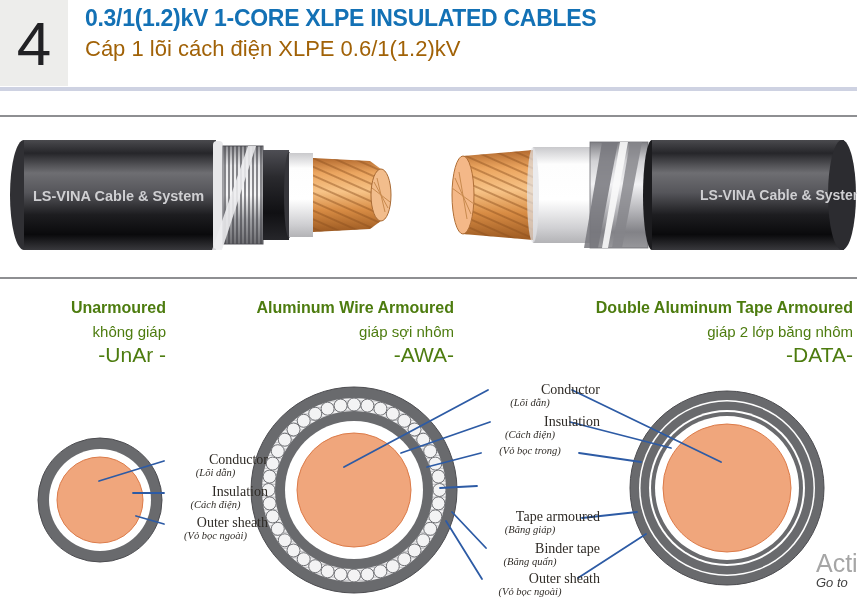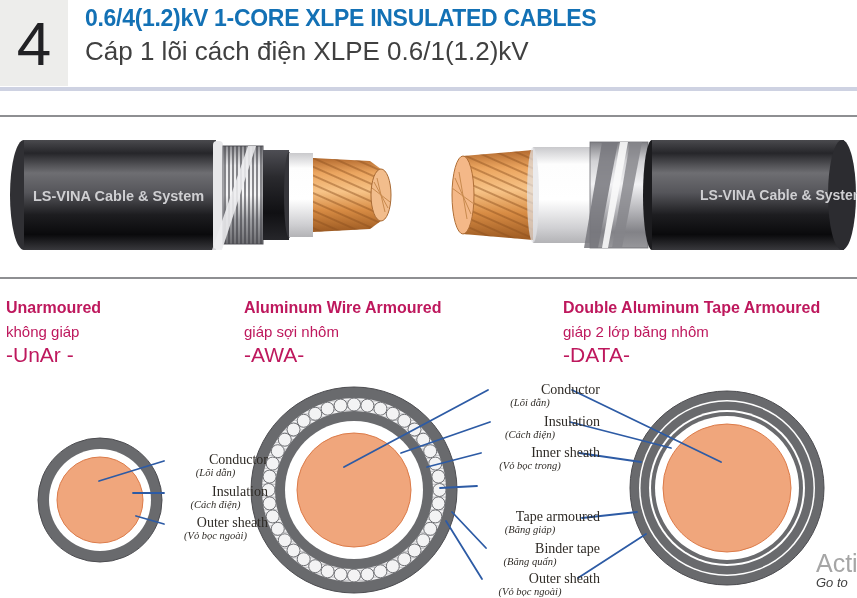--- a/index.html
+++ b/index.html
@@ -4,27 +4,27 @@
 <style>
   html,body{margin:0;padding:0;background:#fff;}
   .page{position:relative;width:857px;height:598px;background:#ffffff;overflow:hidden;
         font-family:"Liberation Sans",sans-serif;}
   svg.art{position:absolute;left:0;top:0;z-index:0;}
   .numbox{position:absolute;left:0;top:0;width:68px;height:86px;background:#ededeb;
           display:flex;align-items:center;justify-content:center;
           font-size:62px;color:#212124;z-index:2;}
   .ptitle{position:absolute;left:85px;top:5px;font-size:23px;font-weight:bold;
           color:#1371b5;letter-spacing:-0.3px;white-space:nowrap;z-index:2;}
-  .psub{position:absolute;left:85px;top:36px;font-size:26px;color:#404040;
+  .psub{position:absolute;left:85px;top:36px;font-size:22px;color:#a16207;
         white-space:nowrap;z-index:2;}
   .lavbar{position:absolute;left:0;top:87px;width:857px;height:4px;background:#ced2e2;z-index:2;}
   .rule{position:absolute;left:0;width:857px;height:2px;background:#8e8f92;z-index:2;}
   #rule-top{top:115px;}
   #rule-mid{top:277px;}
-  .sec{position:absolute;top:296px;text-align:left;color:#be185d;z-index:2;}
+  .sec{position:absolute;top:296px;text-align:right;color:#4d7c0f;z-index:2;}
   .sec .en{font-size:16px;font-weight:bold;line-height:24px;}
   .sec .vi{font-size:15px;line-height:23px;}
   .sec .code{font-size:21px;font-weight:normal;line-height:23px;}
   #sec-1{left:6px;width:160px;}
   #sec-2{left:244px;width:210px;}
   #sec-3{left:563px;width:290px;}
   .xl{position:absolute;font-family:"Liberation Serif",serif;color:#2f2b26;
       text-align:center;z-index:2;}
   .xl .en{font-size:14px;line-height:15px;white-space:nowrap;text-align:right;}
   .xl .vi{font-size:10.5px;font-style:italic;line-height:12px;white-space:nowrap;}
@@ -215,21 +215,21 @@
 
       <line x1="572" y1="390" x2="721" y2="462"></line>
       <line x1="570" y1="422" x2="671" y2="448"></line>
       <line x1="579" y1="453" x2="641" y2="462"></line>
       <line x1="582" y1="518" x2="637" y2="512"></line>
       <line x1="578" y1="578" x2="646" y2="534"></line>
     </g>
   </svg>
 
   <div class="numbox">4</div>
-  <div class="ptitle">0.6/4(1.2)kV 1-CORE XLPE INSULATED CABLES</div>
+  <div class="ptitle">0.3/1(1.2)kV 1-CORE XLPE INSULATED CABLES</div>
   <div class="psub">Cáp 1 lõi cách điện XLPE 0.6/1(1.2)kV</div>
   <div class="lavbar"></div>
   <div class="rule" id="rule-top"></div>
   <div class="rule" id="rule-mid"></div>
 
   <div class="sec" id="sec-1">
     <div class="en">Unarmoured</div>
     <div class="vi">không giáp</div>
     <div class="code">-UnAr -</div>
   </div>
@@ -259,21 +259,20 @@
 
   <div class="xl mid-lbl" id="m-0">
     <div class="en">Conductor</div>
     <div class="vi">(Lõi dẫn)</div>
   </div>
   <div class="xl mid-lbl" id="m-1">
     <div class="en">Insulation</div>
     <div class="vi">(Cách điện)</div>
   </div>
   <div class="xl mid-lbl" id="m-2">
-    <div class="en">Inner sheath</div>
     <div class="vi">(Vỏ bọc trong)</div>
   </div>
   <div class="xl mid-lbl" id="m-4">
     <div class="en">Tape armoured</div>
     <div class="vi">(Băng giáp)</div>
   </div>
   <div class="xl mid-lbl" id="m-5">
     <div class="en">Binder tape</div>
     <div class="vi">(Băng quấn)</div>
   </div>

